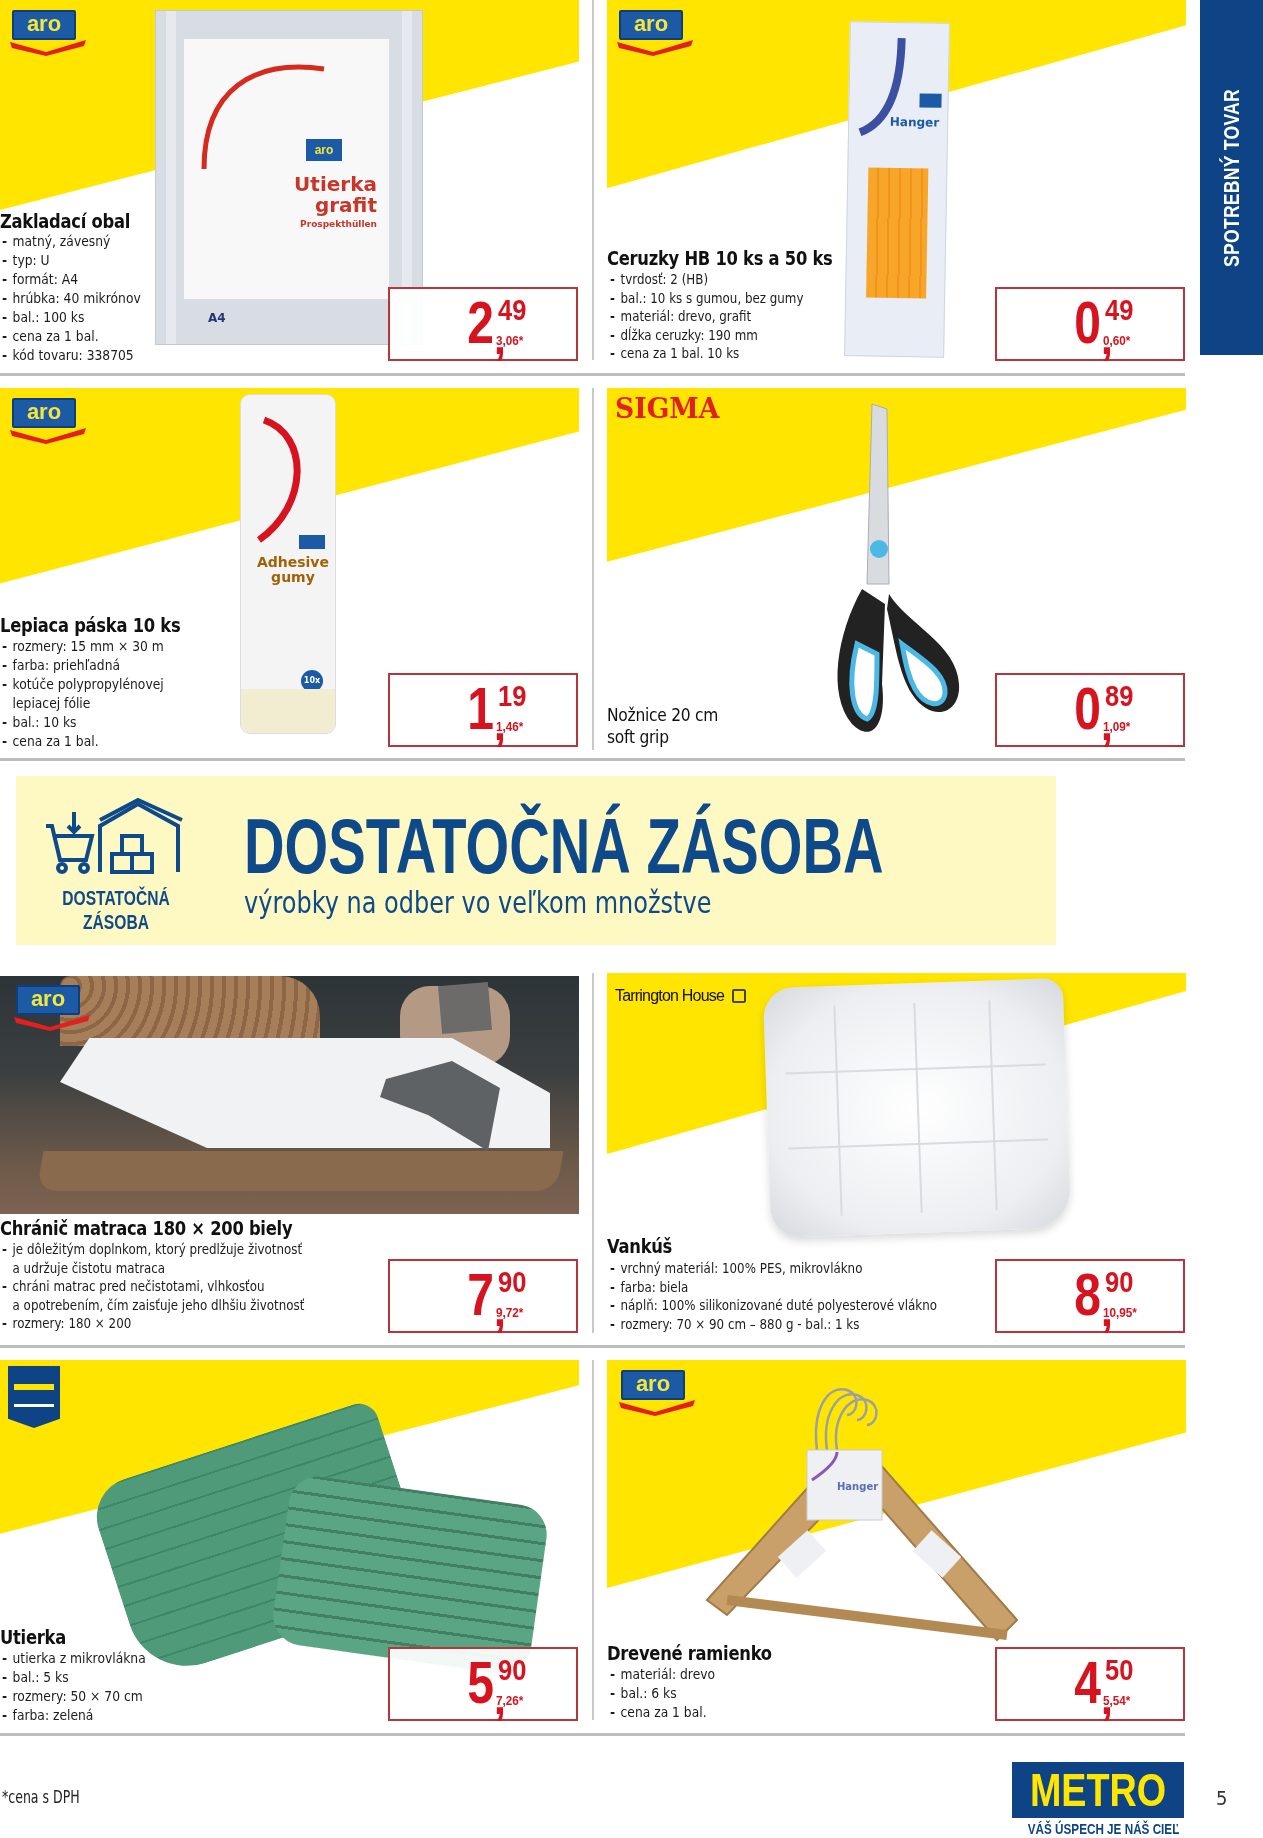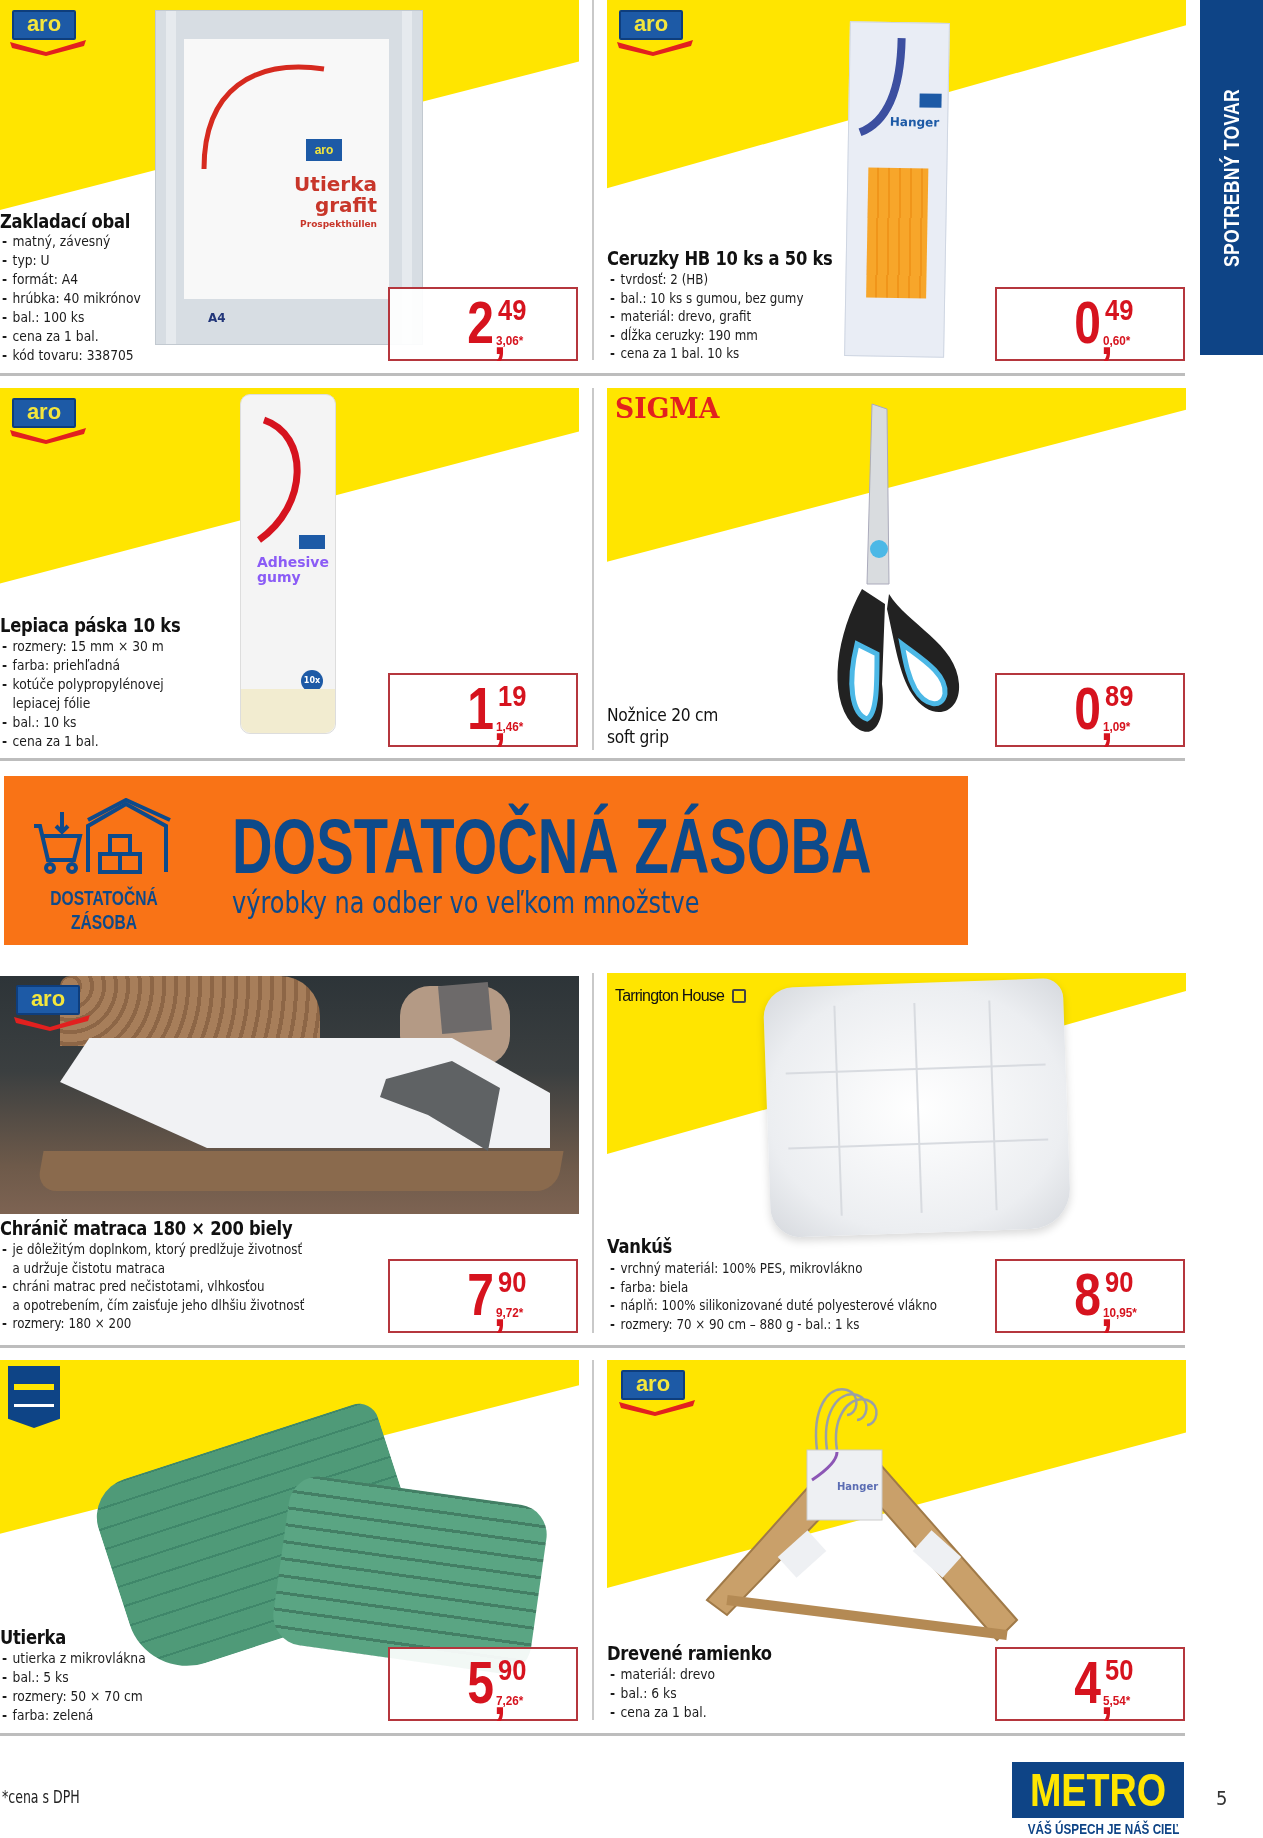--- a/index.html
+++ b/index.html
@@ -27,21 +27,21 @@
   .price .gross { position: absolute; left: 106px; top: 44px; font-family: "Liberation Sans", sans-serif; font-weight: bold; font-size: 13px; color: #d6131e; transform: scaleX(0.9); transform-origin: left top; }
 
   .aro { position: absolute; width: 82px; height: 50px; }
   .aro .box { position: absolute; left: 6px; top: 4px; width: 64px; height: 30px; background: #1d5aa6; border: 2px solid #0e3e7d; border-radius: 2px; }
   .aro .txt { position: absolute; left: 6px; top: 4px; width: 64px; text-align: center; font-family: "Liberation Sans", sans-serif; font-weight: bold; font-size: 22px; line-height: 28px; color: #f4e63c; }
   .aro .swoosh { position: absolute; left: 2px; top: 30px; width: 80px; height: 20px; }
 
   .photo { position: absolute; }
   .sigma { position: absolute; font-family: "DejaVu Serif", serif; font-weight: bold; font-size: 28px; color: #e2201f; letter-spacing: 0px; transform: scaleX(0.95); transform-origin: left top; }
 
-  .banner { position: absolute; left: 4px; top: 776px; width: 964px; height: 169px; background: #f97316; }
+  .banner { position: absolute; left: 16px; top: 776px; width: 1040px; height: 169px; background: #fef9c3; }
   .banner .big { position: absolute; left: 228px; top: 30px; font-family: "Liberation Sans", sans-serif; font-weight: bold; font-size: 78px; line-height: 80px; color: #0e4a8a; letter-spacing: 0px; transform: scaleX(0.72); transform-origin: left top; white-space: nowrap; }
   .banner .sub { position: absolute; left: 228px; top: 110px; font-family: "DejaVu Sans", sans-serif; font-size: 30px; line-height: 34px; color: #0e4a8a; transform: scaleX(0.8); transform-origin: left top; white-space: nowrap; }
   .banner .lbl { position: absolute; left: 28px; top: 110px; width: 144px; text-align: center; font-family: "Liberation Sans", sans-serif; font-weight: bold; font-size: 20px; line-height: 24px; color: #0e4a8a; transform: scaleX(0.78); transform-origin: center top; }
 
   .side { position: absolute; left: 1200px; top: 0; width: 63px; height: 355px; background: #0e4486; }
   .side span { position: absolute; left: 50%; top: 50%; transform: translate(-50%,-50%) rotate(-90deg) scaleX(0.8); font-family: "Liberation Sans", sans-serif; font-weight: bold; font-size: 22px; color: #fff; white-space: nowrap; letter-spacing: 0.3px; }
 
   .footnote { position: absolute; left: 2px; top: 1787px; font-size: 17px; color: #222; transform: scaleX(0.82); transform-origin: left top; }
   .metro { position: absolute; left: 1012px; top: 1762px; width: 172px; height: 56px; background: #0e4486; }
   .metro span { position: absolute; left: 0; right: 0; top: 4px; text-align: center; font-family: "Liberation Sans", sans-serif; font-weight: bold; font-size: 46px; line-height: 48px; color: #ffe500; transform: scaleX(0.82); }
@@ -149,21 +149,21 @@
       <div class="txt">aro</div>
     <svg class="swoosh" viewBox="0 0 80 20">
         <path d="M2 6 L38 16 L78 4 L76 10 L38 20 L4 12 Z" fill="#e2201f"></path>
       </svg>
   </div>
   <div class="photo" style="left:240px; top:6px; width:96px; height:340px; background:#f4f4f4; border-radius:10px; border:1px solid #ddd;">
     <svg style="position:absolute; left:8px; top:20px;" width="70" height="130" viewBox="0 0 70 130">
         <path d="M15 5 C 60 20, 60 90, 10 125" stroke="#d6131e" stroke-width="7" fill="none"></path>
       </svg>
     <div style="position:absolute; left:58px; top:140px; width:26px; height:14px; background:#1d5aa6;"></div>
-    <div style="position:absolute; right:6px; top:160px; text-align:left; color:#8b5cf6; font: bold 14px/15px 'DejaVu Sans', sans-serif;">
+    <div style="position:absolute; right:6px; top:160px; text-align:center; color:#a16207; font: bold 14px/15px 'DejaVu Sans', sans-serif;">
       <div>Adhesive</div>
       <div>gumy</div>
     </div>
     <div style="position:absolute; left:60px; top:275px; width:22px; height:22px; background:#1d5aa6; border-radius:50%; color:#fff; font: bold 8px/22px 'DejaVu Sans', sans-serif; text-align:center;">10x</div>
     <div style="position:absolute; left:0; bottom:0; width:100%; height:44px; background:#f2ecd0; border-radius:0 0 10px 10px;"></div>
   </div>
   <div class="title" style="left:0; top:226px;">Lepiaca páska 10 ks</div>
   <ul class="specs" style="left:2px; top:249px;">
     <li>rozmery: 15 mm × 30 m</li>
     <li>farba: priehľadná</li>

